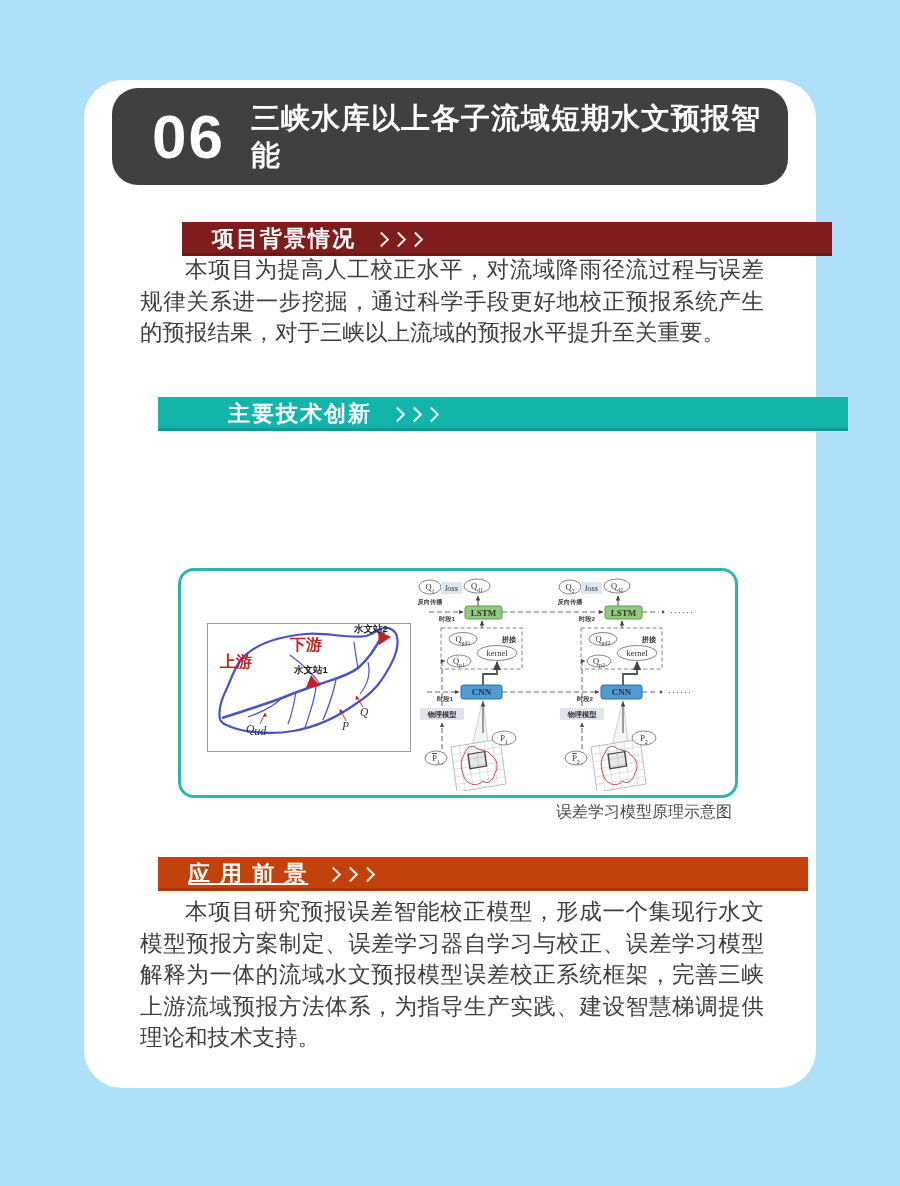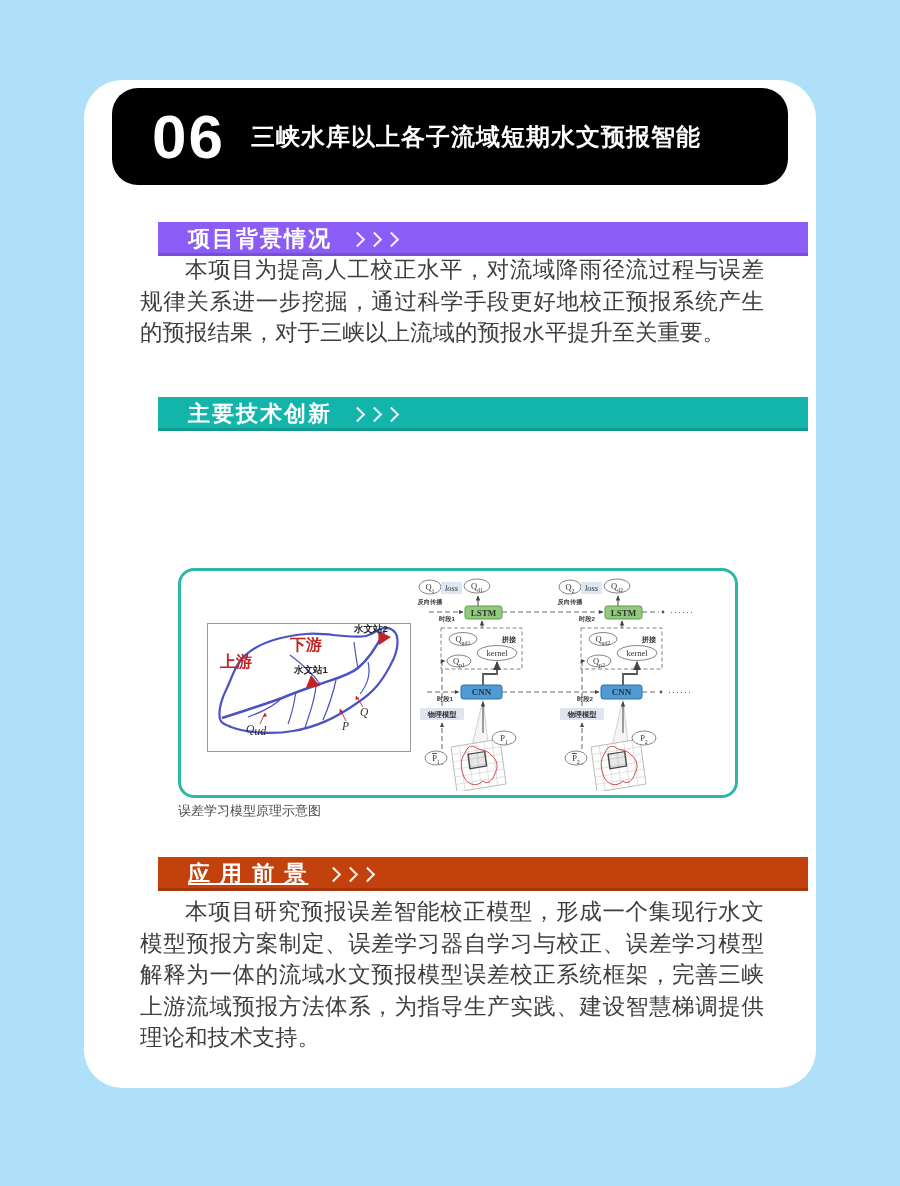--- a/index.html
+++ b/index.html
@@ -1,38 +1,38 @@
 <!DOCTYPE html>
 <html><head>
 <meta charset="utf-8">
 <style>
   html,body{margin:0;padding:0;}
   body{width:900px;height:1186px;background:#aee1f9;font-family:"Liberation Sans",sans-serif;position:relative;overflow:hidden;}
   .card{position:absolute;left:84px;top:80px;width:732px;height:1008px;background:#ffffff;border-radius:38px;}
   
-  .hdr{position:absolute;left:28px;top:8px;width:676px;height:97px;background:#000000;border-radius:26px;display:flex;align-items:center;color:#fff;}
+  .hdr{position:absolute;left:28px;top:8px;width:676px;height:97px;background:#404040;border-radius:26px;display:flex;align-items:center;color:#fff;}
   .hdr .num{font-size:62px;font-weight:700;margin:0 26px 0 40px;letter-spacing:2px;}
-  .hdr .ttl{font-size:24px;font-weight:700;line-height:37px;letter-spacing:1px;}
+  .hdr .ttl{font-size:29px;font-weight:700;line-height:37px;letter-spacing:1px;}
   
   .bar{position:absolute;left:74px;width:650px;height:34px;display:flex;align-items:center;color:#fff;
        box-shadow:inset 0 -3px 0 rgba(0,0,0,.14);}
   .bar .lbl{font-size:22px;font-weight:700;letter-spacing:2px;margin-left:30px;}
   .chevrons{display:inline-flex;margin-left:20px;}
   .chev{display:inline-block;width:9px;height:9px;border-top:2.5px solid rgba(255,255,255,.92);
         border-right:2.5px solid rgba(255,255,255,.92);transform:rotate(45deg);margin-right:6px;}
-  .bar-bg1{background:#8b5cf6;}
+  .bar-bg1{background:#7f1d1d;margin-left:24px;}
   .bar-bg2{background:#13b5ab;}
   .bar-bg3{background:#c2410c;text-decoration:underline;}
   
   .para{position:absolute;left:56px;width:624px;font-size:22.5px;line-height:31.5px;color:#3e3e3e;
         text-align:justify;text-indent:2em;margin:0;}
   
   .fig{position:absolute;left:94px;top:488px;width:554px;height:224px;border:3.5px solid #2cb7a6;
        border-radius:16px;background:#fff;}
-  .caption{position:absolute;left:94px;top:722px;width:554px;text-align:left;font-size:13px;color:#4a4a4a;}
+  .caption{position:absolute;left:94px;top:722px;width:554px;text-align:right;font-size:16px;color:#4a4a4a;}
   
   .map{position:absolute;left:26px;top:52px;width:202px;height:127px;background:#fff;border:1px solid #9a9a9a;}
   .map-lab{position:absolute;font-weight:700;white-space:nowrap;}
   .red{color:#c32222;font-size:16px;}
   .blk{color:#222;font-size:9.5px;}
   .math{font-family:"Liberation Serif",serif;font-style:italic;font-weight:400;color:#333;font-size:11.5px;}
   .math .s{font-size:12px;vertical-align:-2px;}
   
   text{font-family:"Liberation Sans",sans-serif;fill:#333;}
   .ell{fill:#fff;stroke:#666;stroke-width:0.8;}
@@ -63,21 +63,21 @@
   <div class="bar bar-bg1" style="top:142px;">
     <span class="lbl">项目背景情况</span>
     <span class="chevrons">
         <i class="chev"></i>
         <i class="chev"></i>
         <i class="chev"></i>
       </span>
   </div>
   <p class="para" style="top:174px;">本项目为提高人工校正水平，对流域降雨径流过程与误差规律关系进一步挖掘，通过科学手段更好地校正预报系统产生的预报结果，对于三峡以上流域的预报水平提升至关重要。</p>
 
-  <div class="bar bar-bg2" style="top:317px;">
+  <div class="bar bar-bg2" style="top:317px;padding-left:40px;">
     <span class="lbl">主要技术创新</span>
     <span class="chevrons">
         <i class="chev"></i>
         <i class="chev"></i>
         <i class="chev"></i>
       </span>
   </div>
 
   <div class="fig">
 

